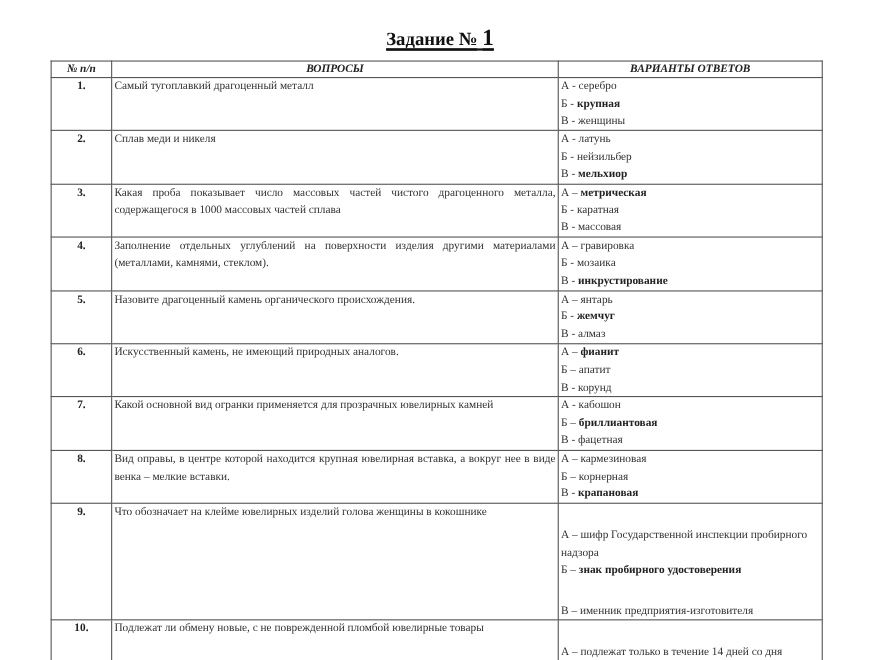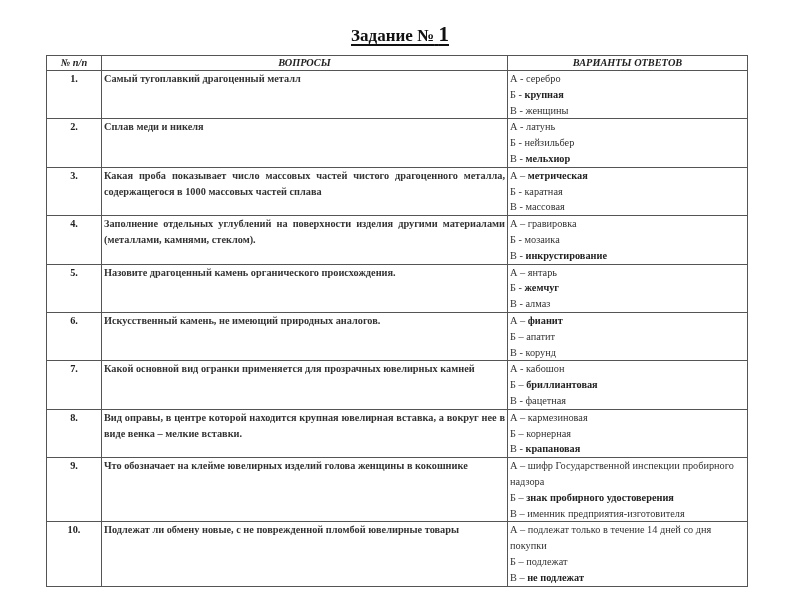--- a/index.html
+++ b/index.html
@@ -8,23 +8,23 @@
   .title { position:absolute; left:0; width:800px; top:22px; text-align:center;
            font-size:17px; font-weight:bold; color:#111; }
   .title span { text-decoration:underline; text-decoration-thickness:2px; text-underline-offset:3px; }
   .title .num { font-size:21px; }
   table.quiz { position:absolute; left:46px; top:55px; width:701px;
                border-collapse:collapse; table-layout:fixed; font-size:10.3px; line-height:15.8px; }
   table.quiz td, table.quiz th { border:1.5px solid #555; vertical-align:top; padding:0 2px; }
   table.quiz th { font-style:italic; font-weight:bold; height:14px; line-height:14px; color:#222; font-size:10.3px;margin-left:21px; }
   col.c1 { width:55px; } col.c2 { width:406px; } col.c3 { width:240px; }
   td.num { text-align:center; font-weight:bold; color:#222; }
-  td.q { text-align:justify;font-weight:bold; }
+  td.q { text-align:justify; }
   .opt { display:block; white-space:nowrap; }
-  .opt.wrap { white-space:normal; }
+  .opt.wrap { white-space:normal;margin-top:21px; }
   .opt b { color:#222; }
   tr.r1 td { height:46px; } tr.r2 td { height:45px; } tr.r3 td { height:46px; }
   tr.r4 td { height:45px; } tr.r5 td { height:46px; } tr.r6 td { height:45px; }
   tr.r7 td { height:46px; } tr.r8 td { height:45px; } tr.r9 td { height:61px; }
   tr.r10 td { height:55px; }
 </style>
 </head>
 <body>
 
 <div class="title">

